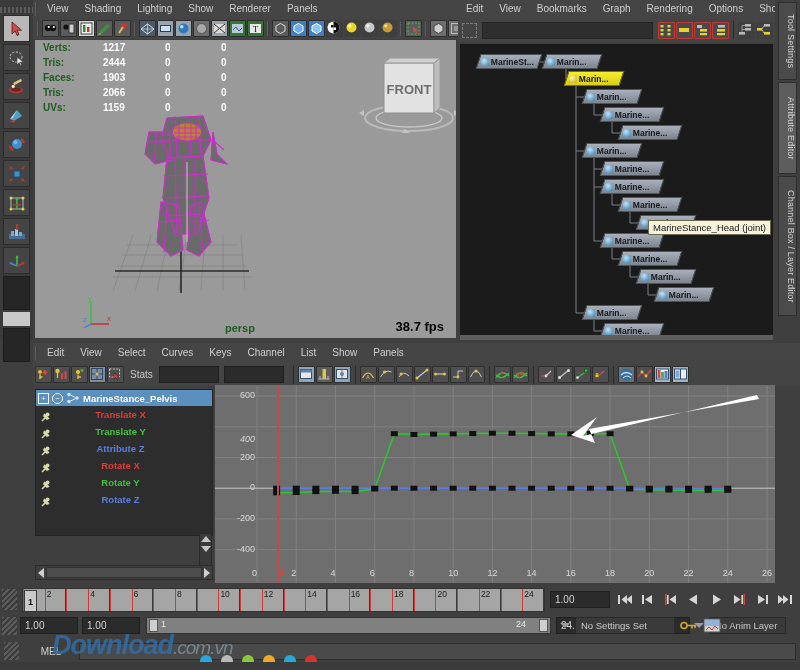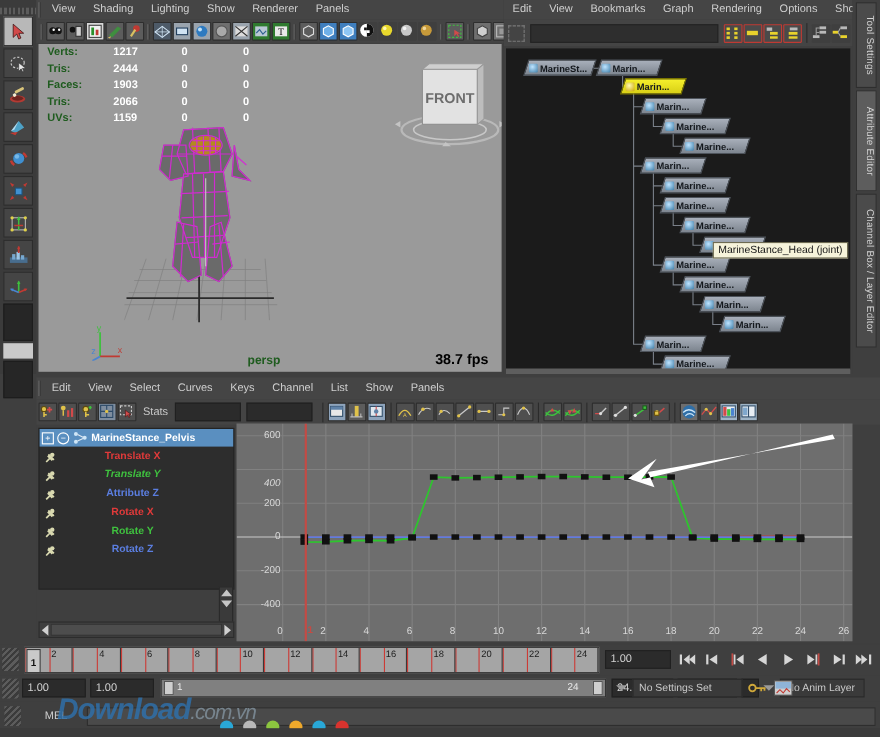--- a/index.html
+++ b/index.html
@@ -770,21 +770,21 @@
                 <path d="M2 10 L5 7 M4 3 L9 8 M3.4 4.4 L7.6 8.6" stroke="#d9d9b0" stroke-width="1.6" fill="none"></path>
                 <circle cx="7.5" cy="3.5" r="2" fill="#d9d9b0"></circle>
               </svg></div>
             <div class="lb" style="color: rgb(224, 58, 58);">Translate X</div>
           </div>
           <div class="chrow">
             <div class="pin"><svg width="12" height="12" viewBox="0 0 12 12">
                 <path d="M2 10 L5 7 M4 3 L9 8 M3.4 4.4 L7.6 8.6" stroke="#d9d9b0" stroke-width="1.6" fill="none"></path>
                 <circle cx="7.5" cy="3.5" r="2" fill="#d9d9b0"></circle>
               </svg></div>
-            <div class="lb" style="color: rgb(63, 193, 63); font-style: italic;">Translate Y</div>
+            <div class="lb" style="color: rgb(63, 193, 63);">Translate Y</div>
           </div>
           <div class="chrow">
             <div class="pin"><svg width="12" height="12" viewBox="0 0 12 12">
                 <path d="M2 10 L5 7 M4 3 L9 8 M3.4 4.4 L7.6 8.6" stroke="#d9d9b0" stroke-width="1.6" fill="none"></path>
                 <circle cx="7.5" cy="3.5" r="2" fill="#d9d9b0"></circle>
               </svg></div>
             <div class="lb" style="color: rgb(91, 126, 224);">Attribute Z</div>
           </div>
           <div class="chrow">
             <div class="pin"><svg width="12" height="12" viewBox="0 0 12 12">

